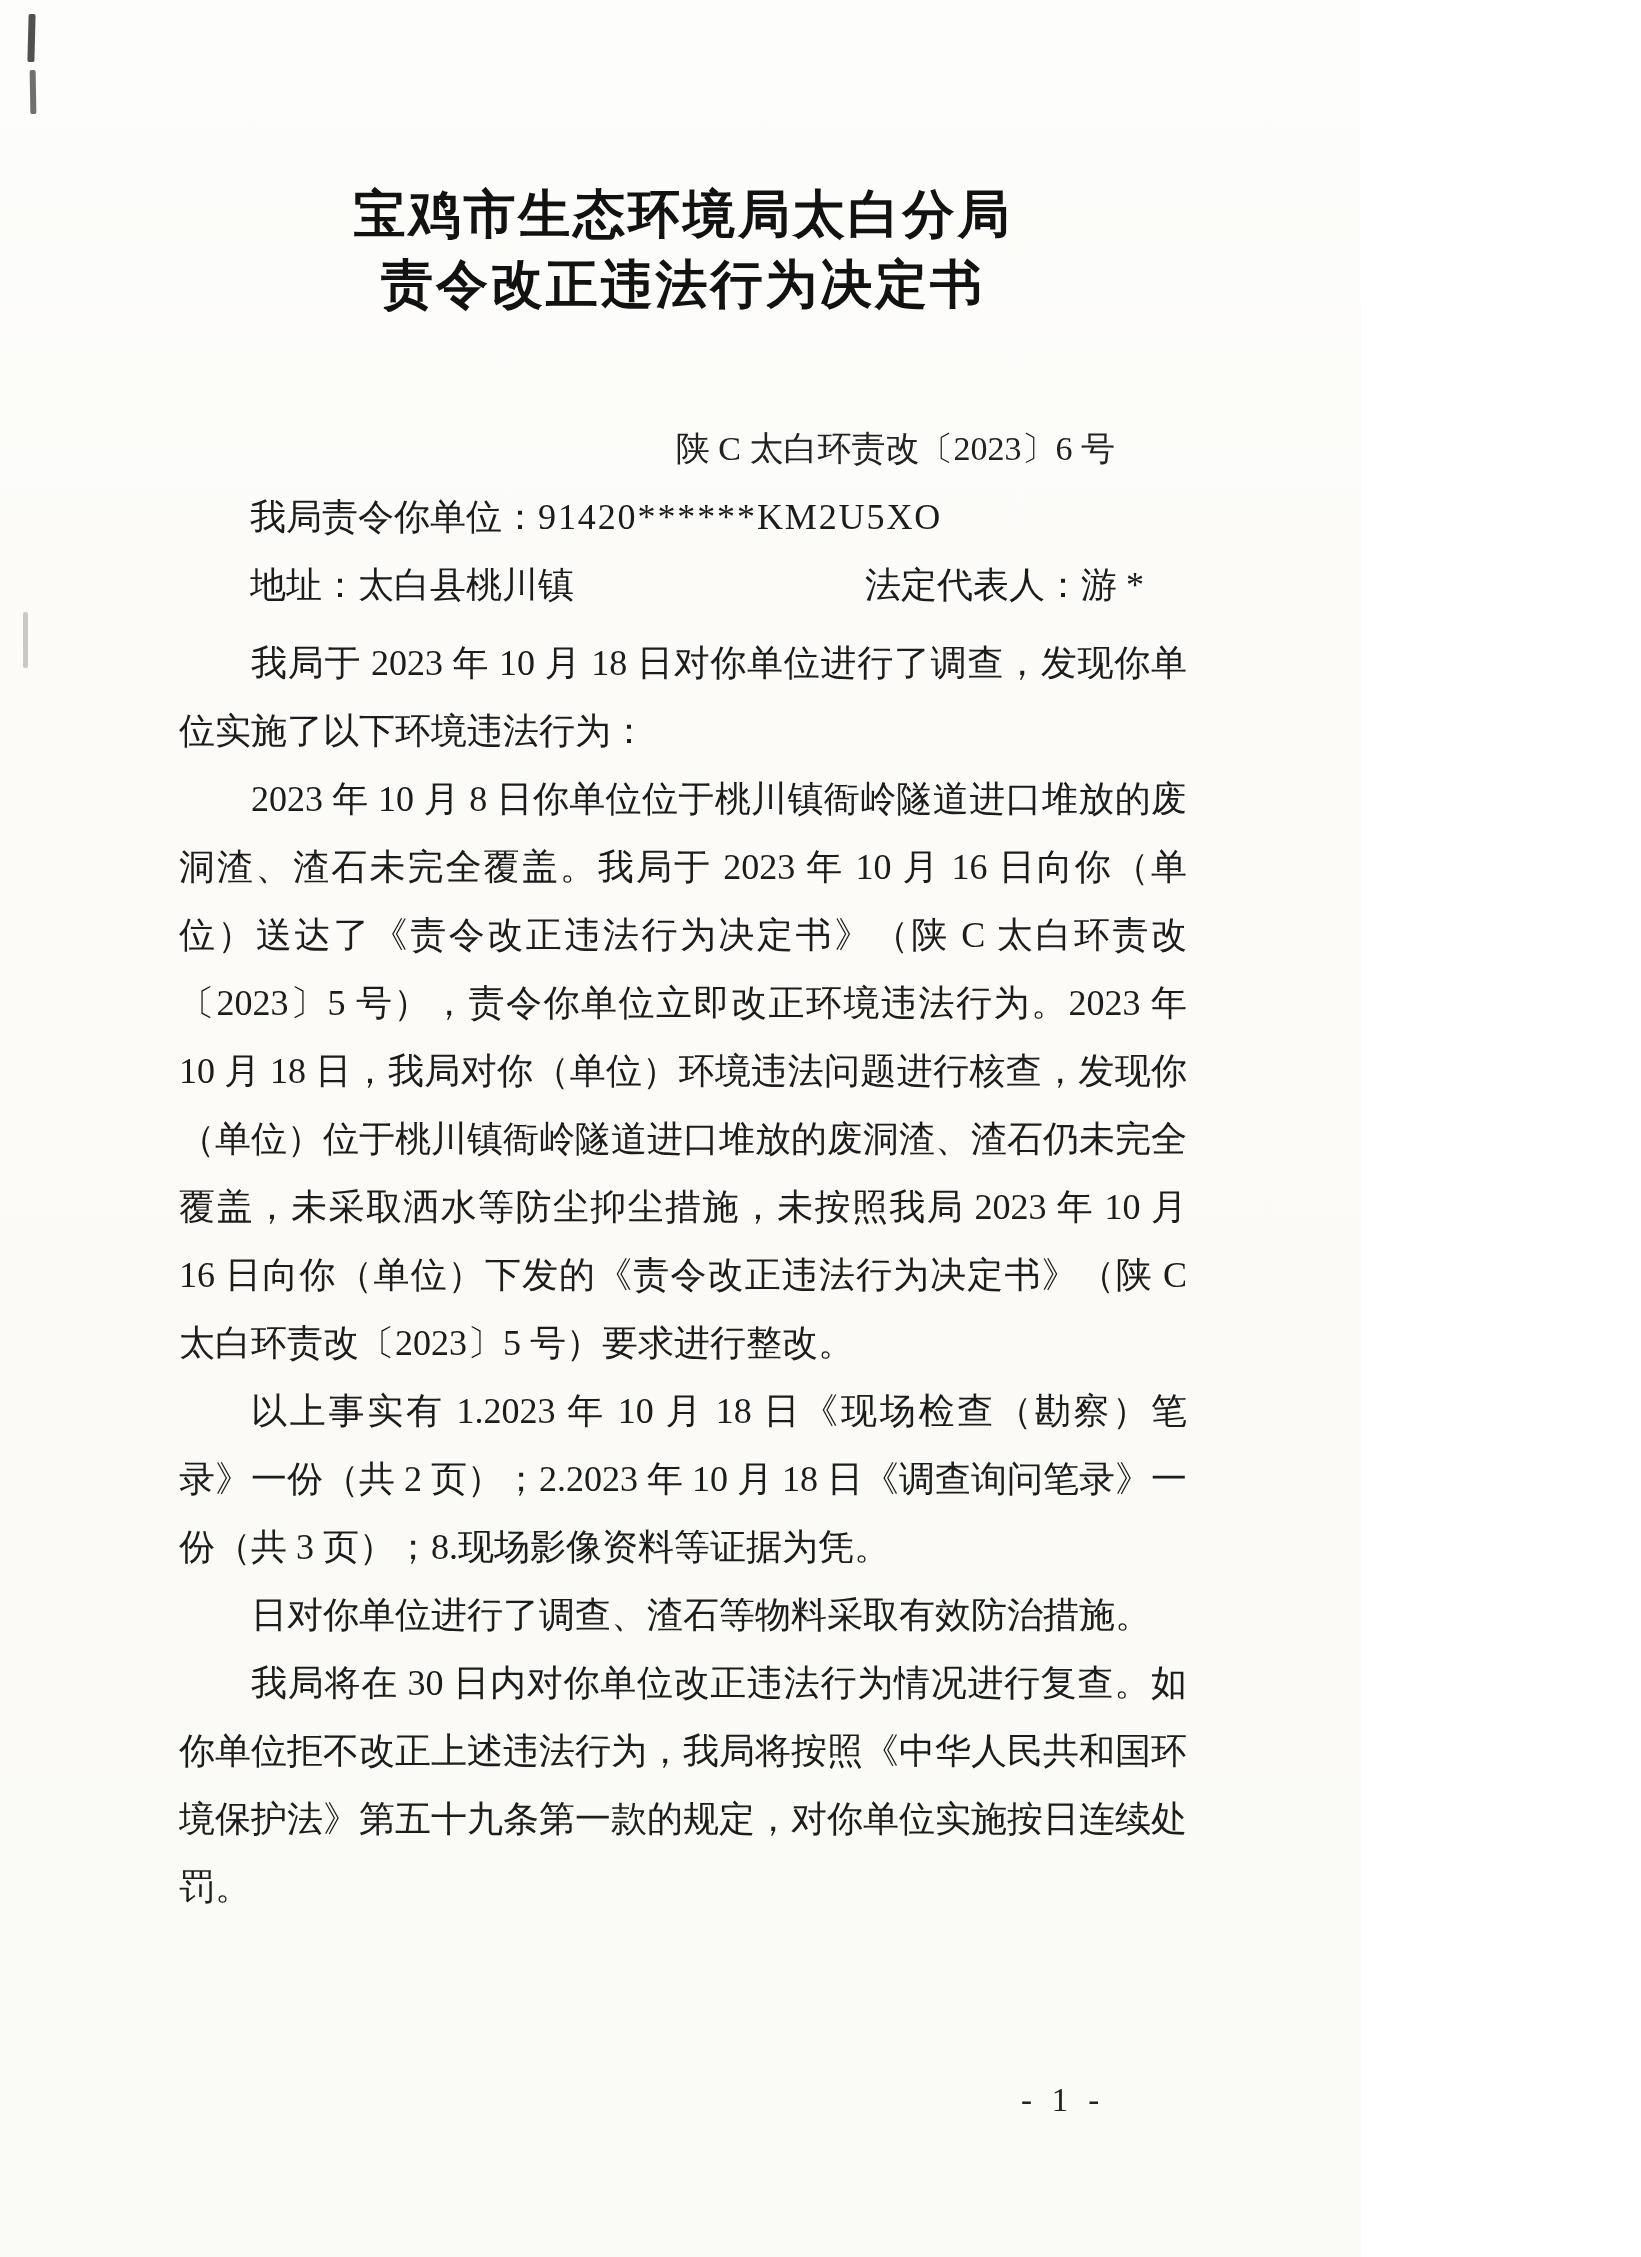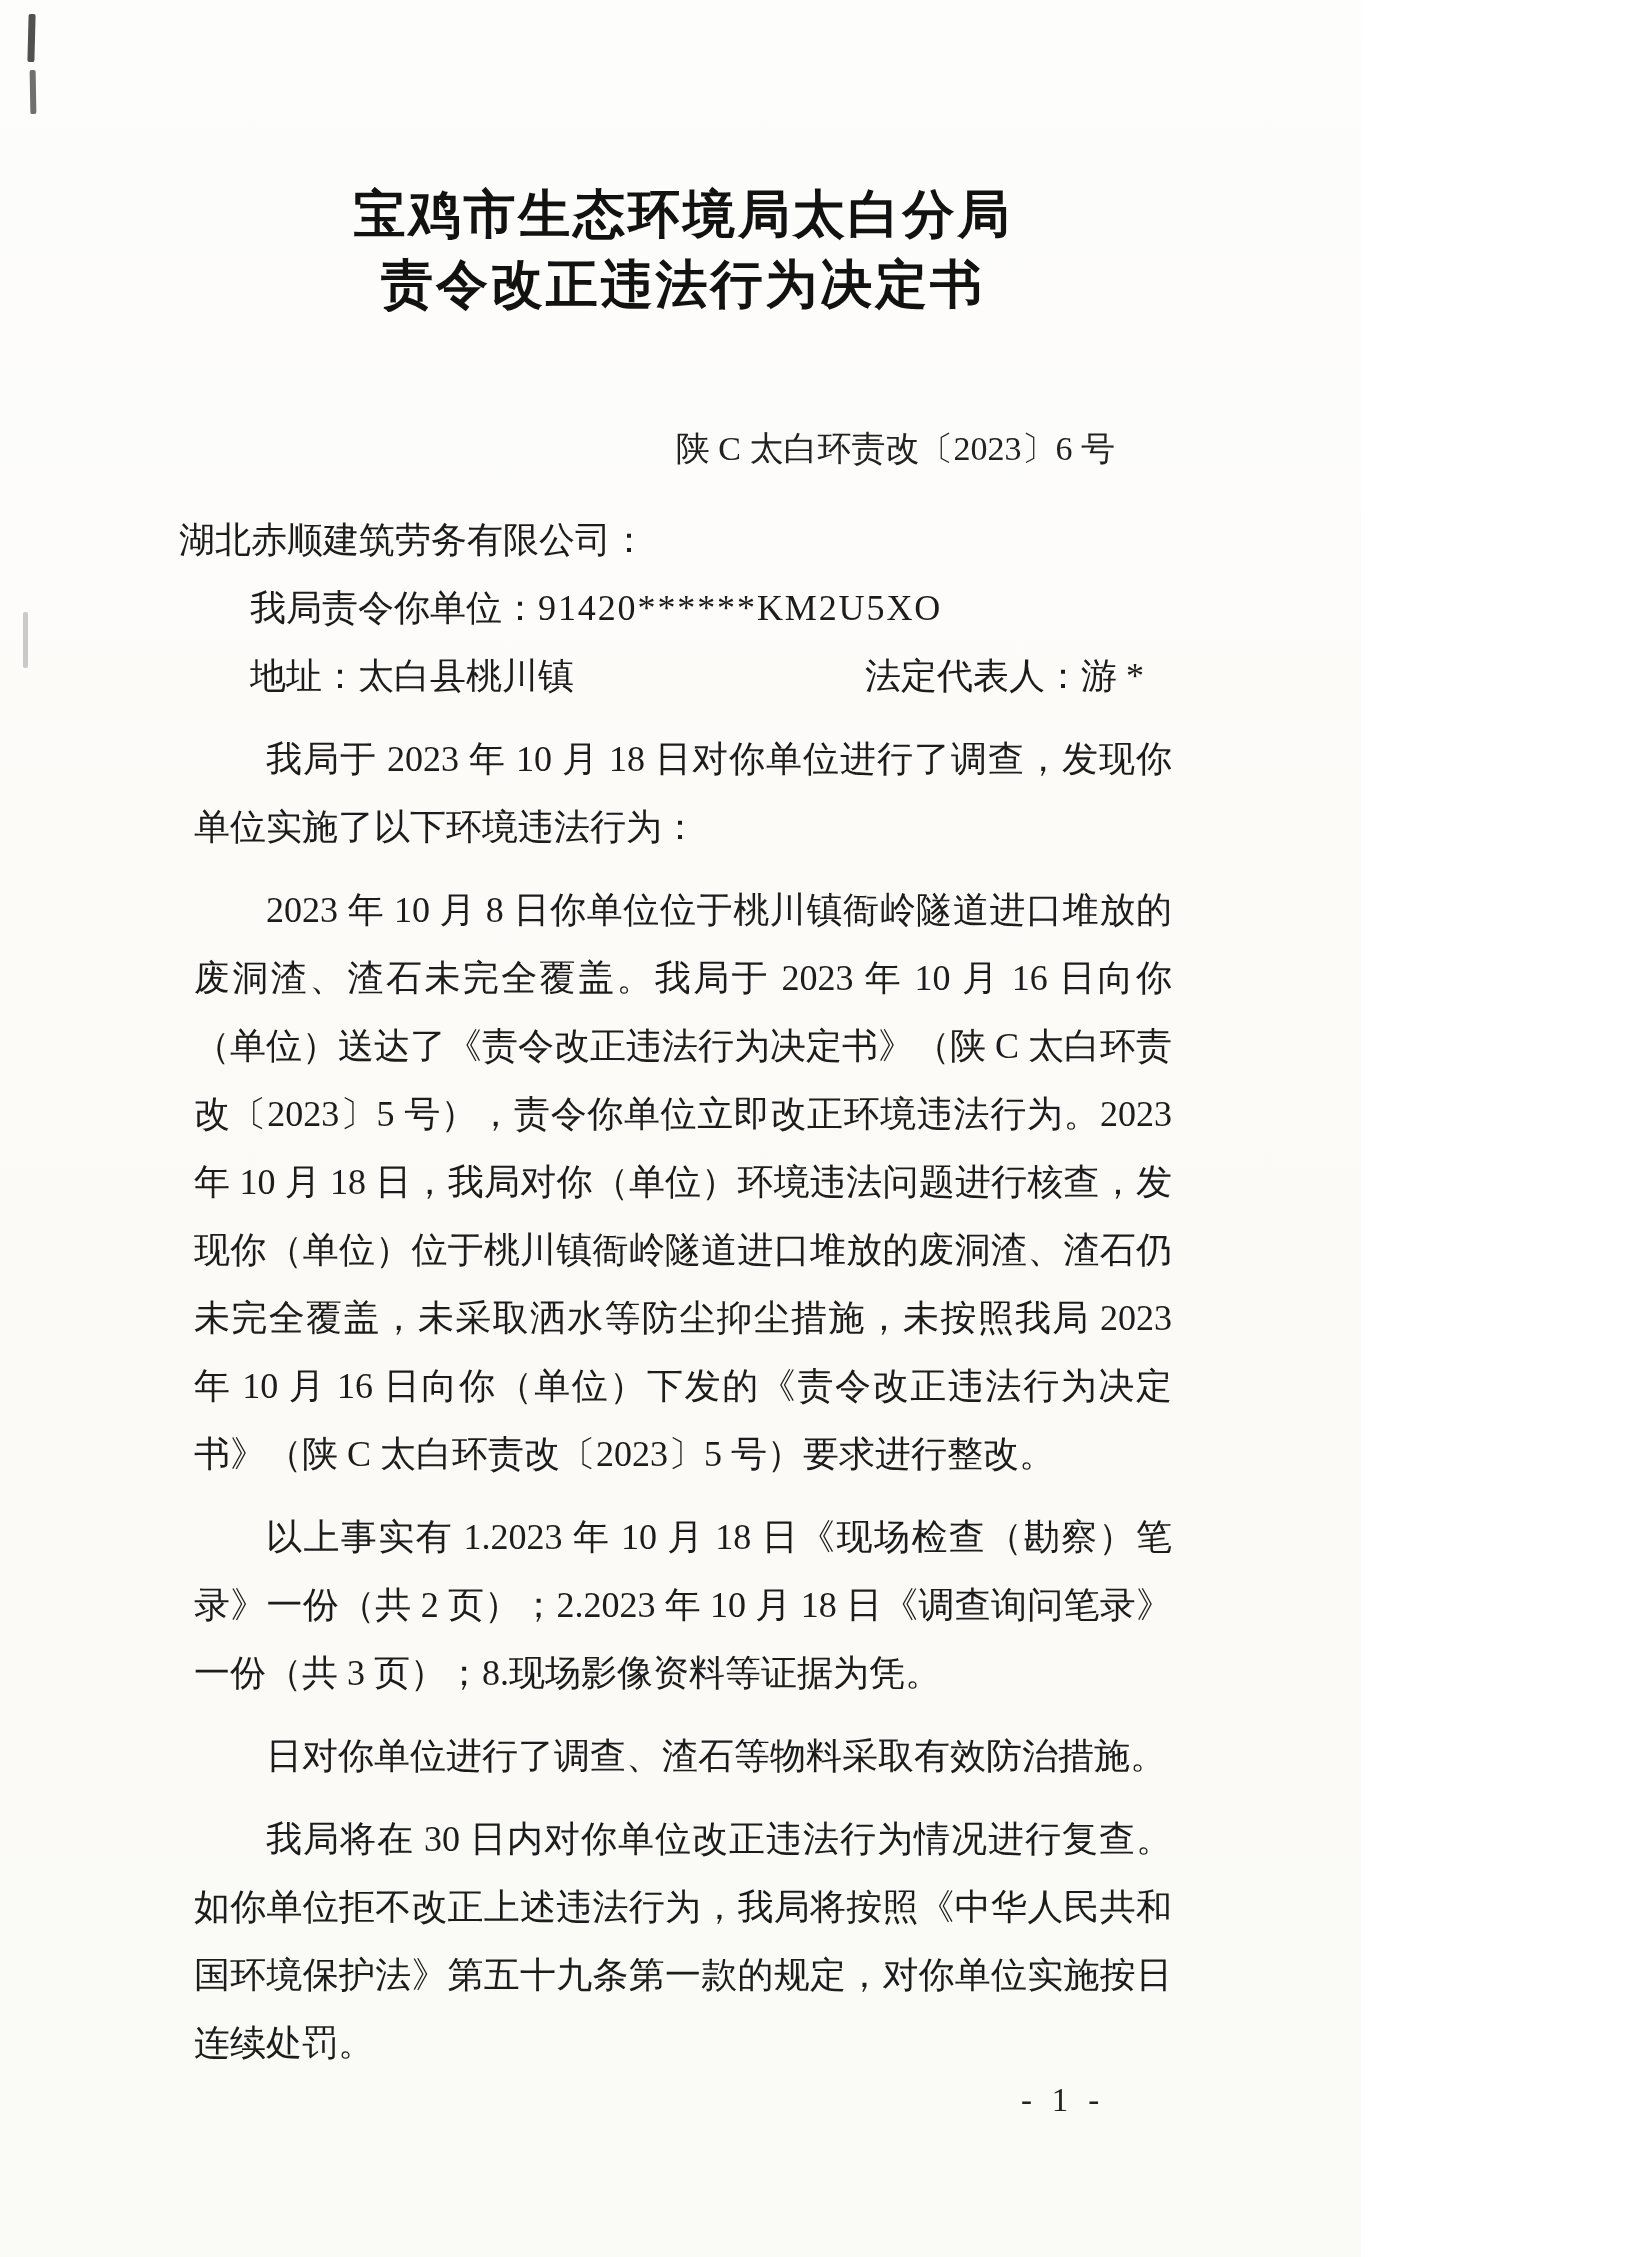--- a/index.html
+++ b/index.html
@@ -62,21 +62,21 @@
     left: 686px;
     top: 0;
   }
   .body-text {
     margin-top: 9.7px;
     font-size: 36px;
     line-height: 68px;
     text-align: justify;
   }
   .body-text p {
-    margin: 15px;
+    margin: 0;
     text-indent: 2em;
   }
   .page-number {
     position: absolute;
     right: 256px;
     top: 2082px;
     font-size: 33px;
     letter-spacing: 5.8px;
     color: #222;
   }
@@ -100,21 +100,20 @@
 
   <div class="content">
 
     <div class="title">
       <div class="title-line">宝鸡市生态环境局太白分局</div>
       <div class="title-line">责令改正违法行为决定书</div>
     </div>
 
     <div class="doc-number">陕 C 太白环责改〔2023〕6 号</div>
 
-    <div class="addressee">湖北赤顺建筑劳务有限公司：</div>
 
     <div class="field-line">
       <span class="indent2">我局责令你单位：</span><span class="code">91420******KM2U5XO</span>
     </div>
 
     <div class="field-line">
       <span class="indent2">地址：</span><span>太白县桃川镇</span>
       <span class="legal-rep">
         <span>法定代表人：</span><span>游 *</span>
       </span>

